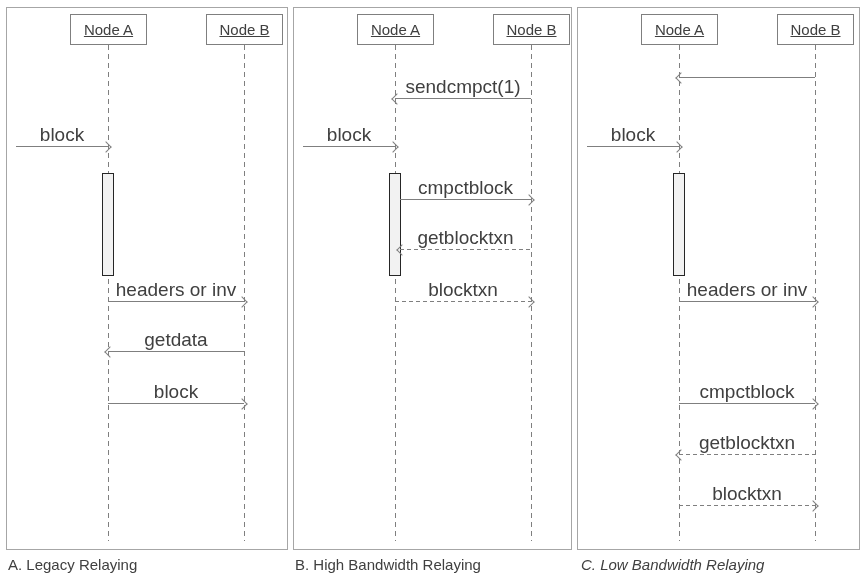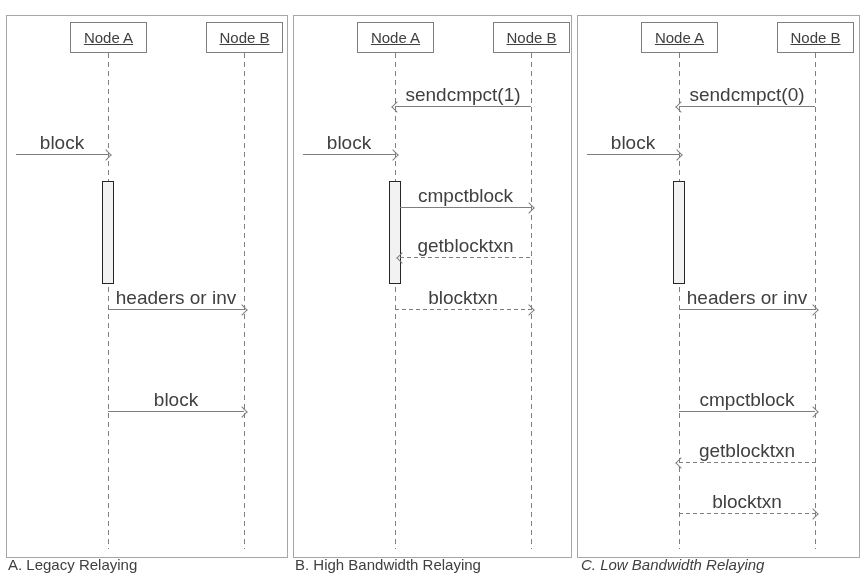--- a/index.html
+++ b/index.html
@@ -2,21 +2,21 @@
 <html><head>
 <meta charset="utf-8">
 <style>
   html,body { margin:0; padding:0; background:#ffffff; }
   #stage {
     position:relative; width:867px; height:581px; background:#ffffff;
     font-family:"Liberation Sans", sans-serif; color:#404040; overflow:hidden;
   }
   .panel {
     position:absolute; top:7px; height:543px;
-    border:1px solid #a6a6a6; background:#ffffff; box-sizing:border-box;margin-top:8px;
+    border:1px solid #a6a6a6; background:#ffffff; box-sizing:border-box;
   }
   .node-box {
     position:absolute; top:6px; width:77px; height:31px; box-sizing:border-box;
     border:1px solid #7f7f7f; background:#ffffff;
     display:flex; align-items:center; justify-content:center;
   }
   .node-box .node-label {
     font-size:15px; color:#404040; text-decoration:underline; white-space:nowrap;
   }
   .node-a { left:63px; }
@@ -77,20 +77,26 @@
       <div class="msg-line solid">
         <span class="head right"></span>
       </div>
     </div>
     <div class="msg" style="top:272px; left:101px; width:136px;">
       <div class="msg-label">headers or inv</div>
       <div class="msg-line solid">
         <span class="head right"></span>
       </div>
     </div>
+    <div class="msg" style="top:322px; left:101px; width:136px;">
+      <div class="msg-label">getdata</div>
+      <div class="msg-line solid">
+        <span class="head left"></span>
+      </div>
+    </div>
     <div class="msg" style="top:374px; left:101px; width:136px;">
       <div class="msg-label">block</div>
       <div class="msg-line solid">
         <span class="head right"></span>
       </div>
     </div>
   </div>
 
   <div class="panel" style="left:293px; width:279px;">
     <div class="lifeline lifeline-a"></div>
@@ -140,21 +146,20 @@
     <div class="lifeline lifeline-b"></div>
     <div class="node-box node-a">
       <span class="node-label">Node A</span>
     </div>
     <div class="node-box node-b">
       <span class="node-label">Node B</span>
     </div>
     <div class="activation-bar"></div>
 
     <div class="msg" style="top:69px; left:101px; width:136px;">
-      <div class="msg-label">sendcmpct(0)</div>
       <div class="msg-line solid">
         <span class="head left"></span>
       </div>
     </div>
     <div class="msg" style="top:117px; left:9px; width:92px;">
       <div class="msg-label">block</div>
       <div class="msg-line solid">
         <span class="head right"></span>
       </div>
     </div>

